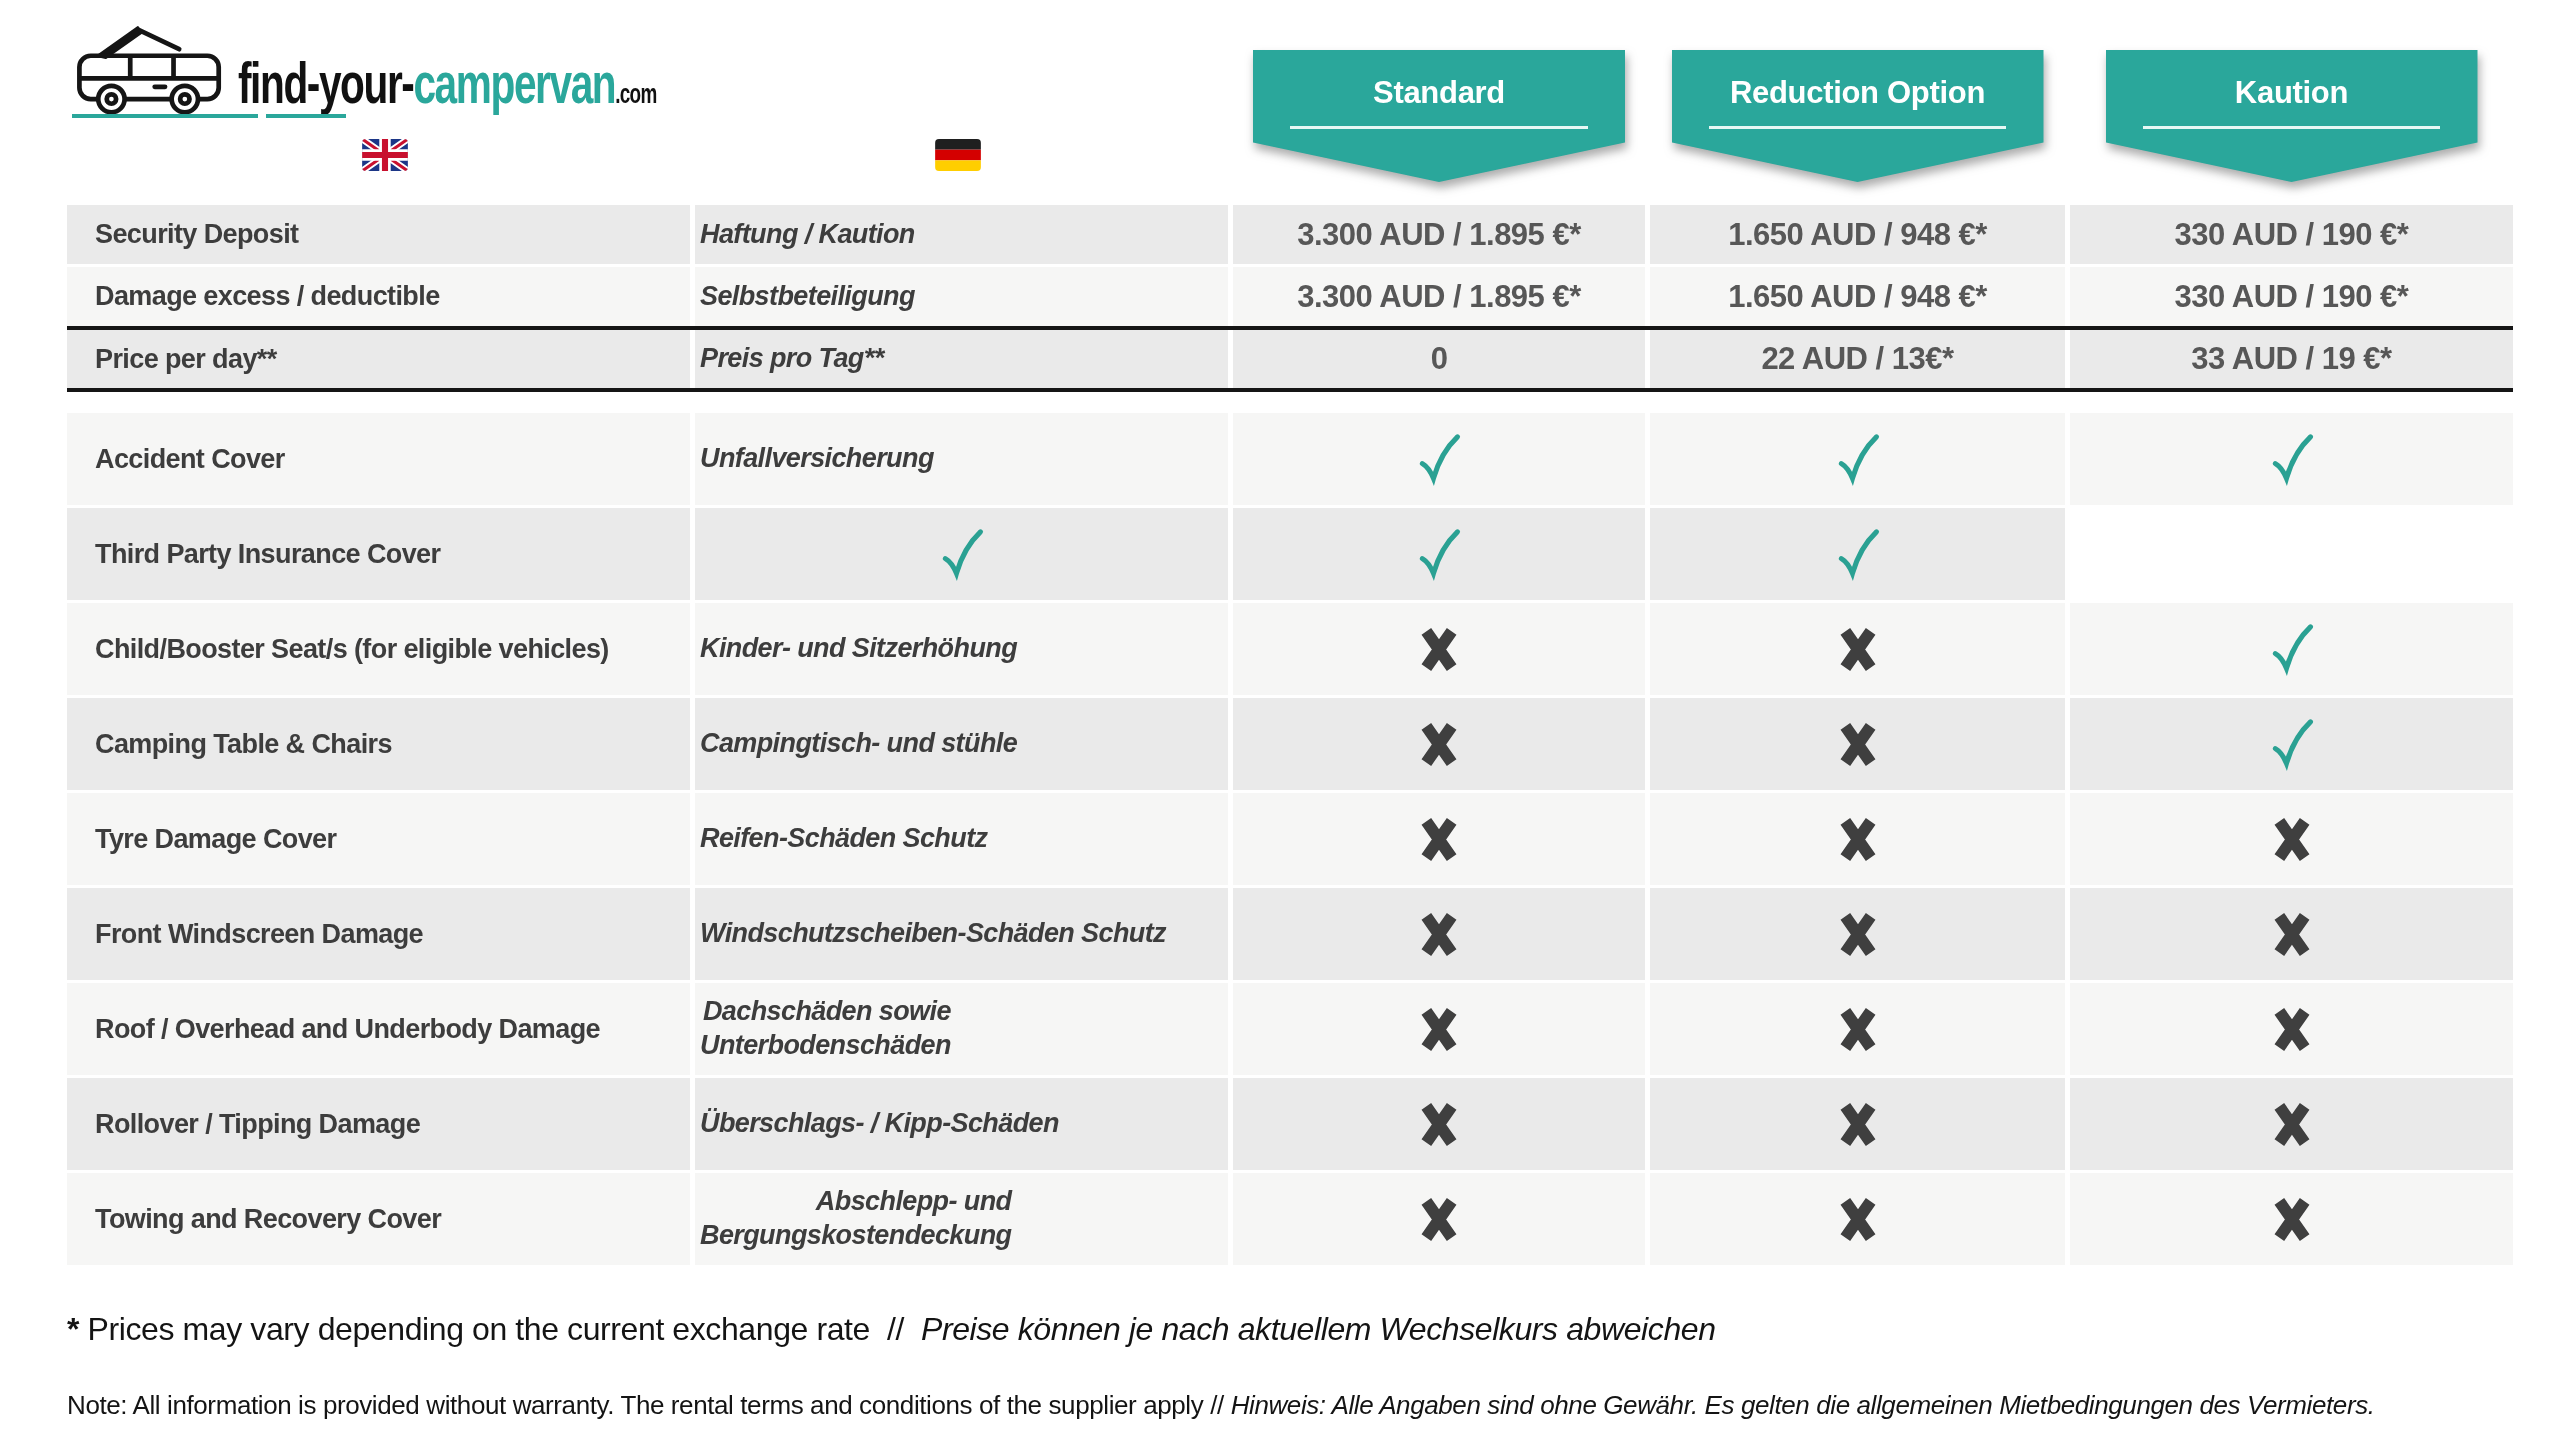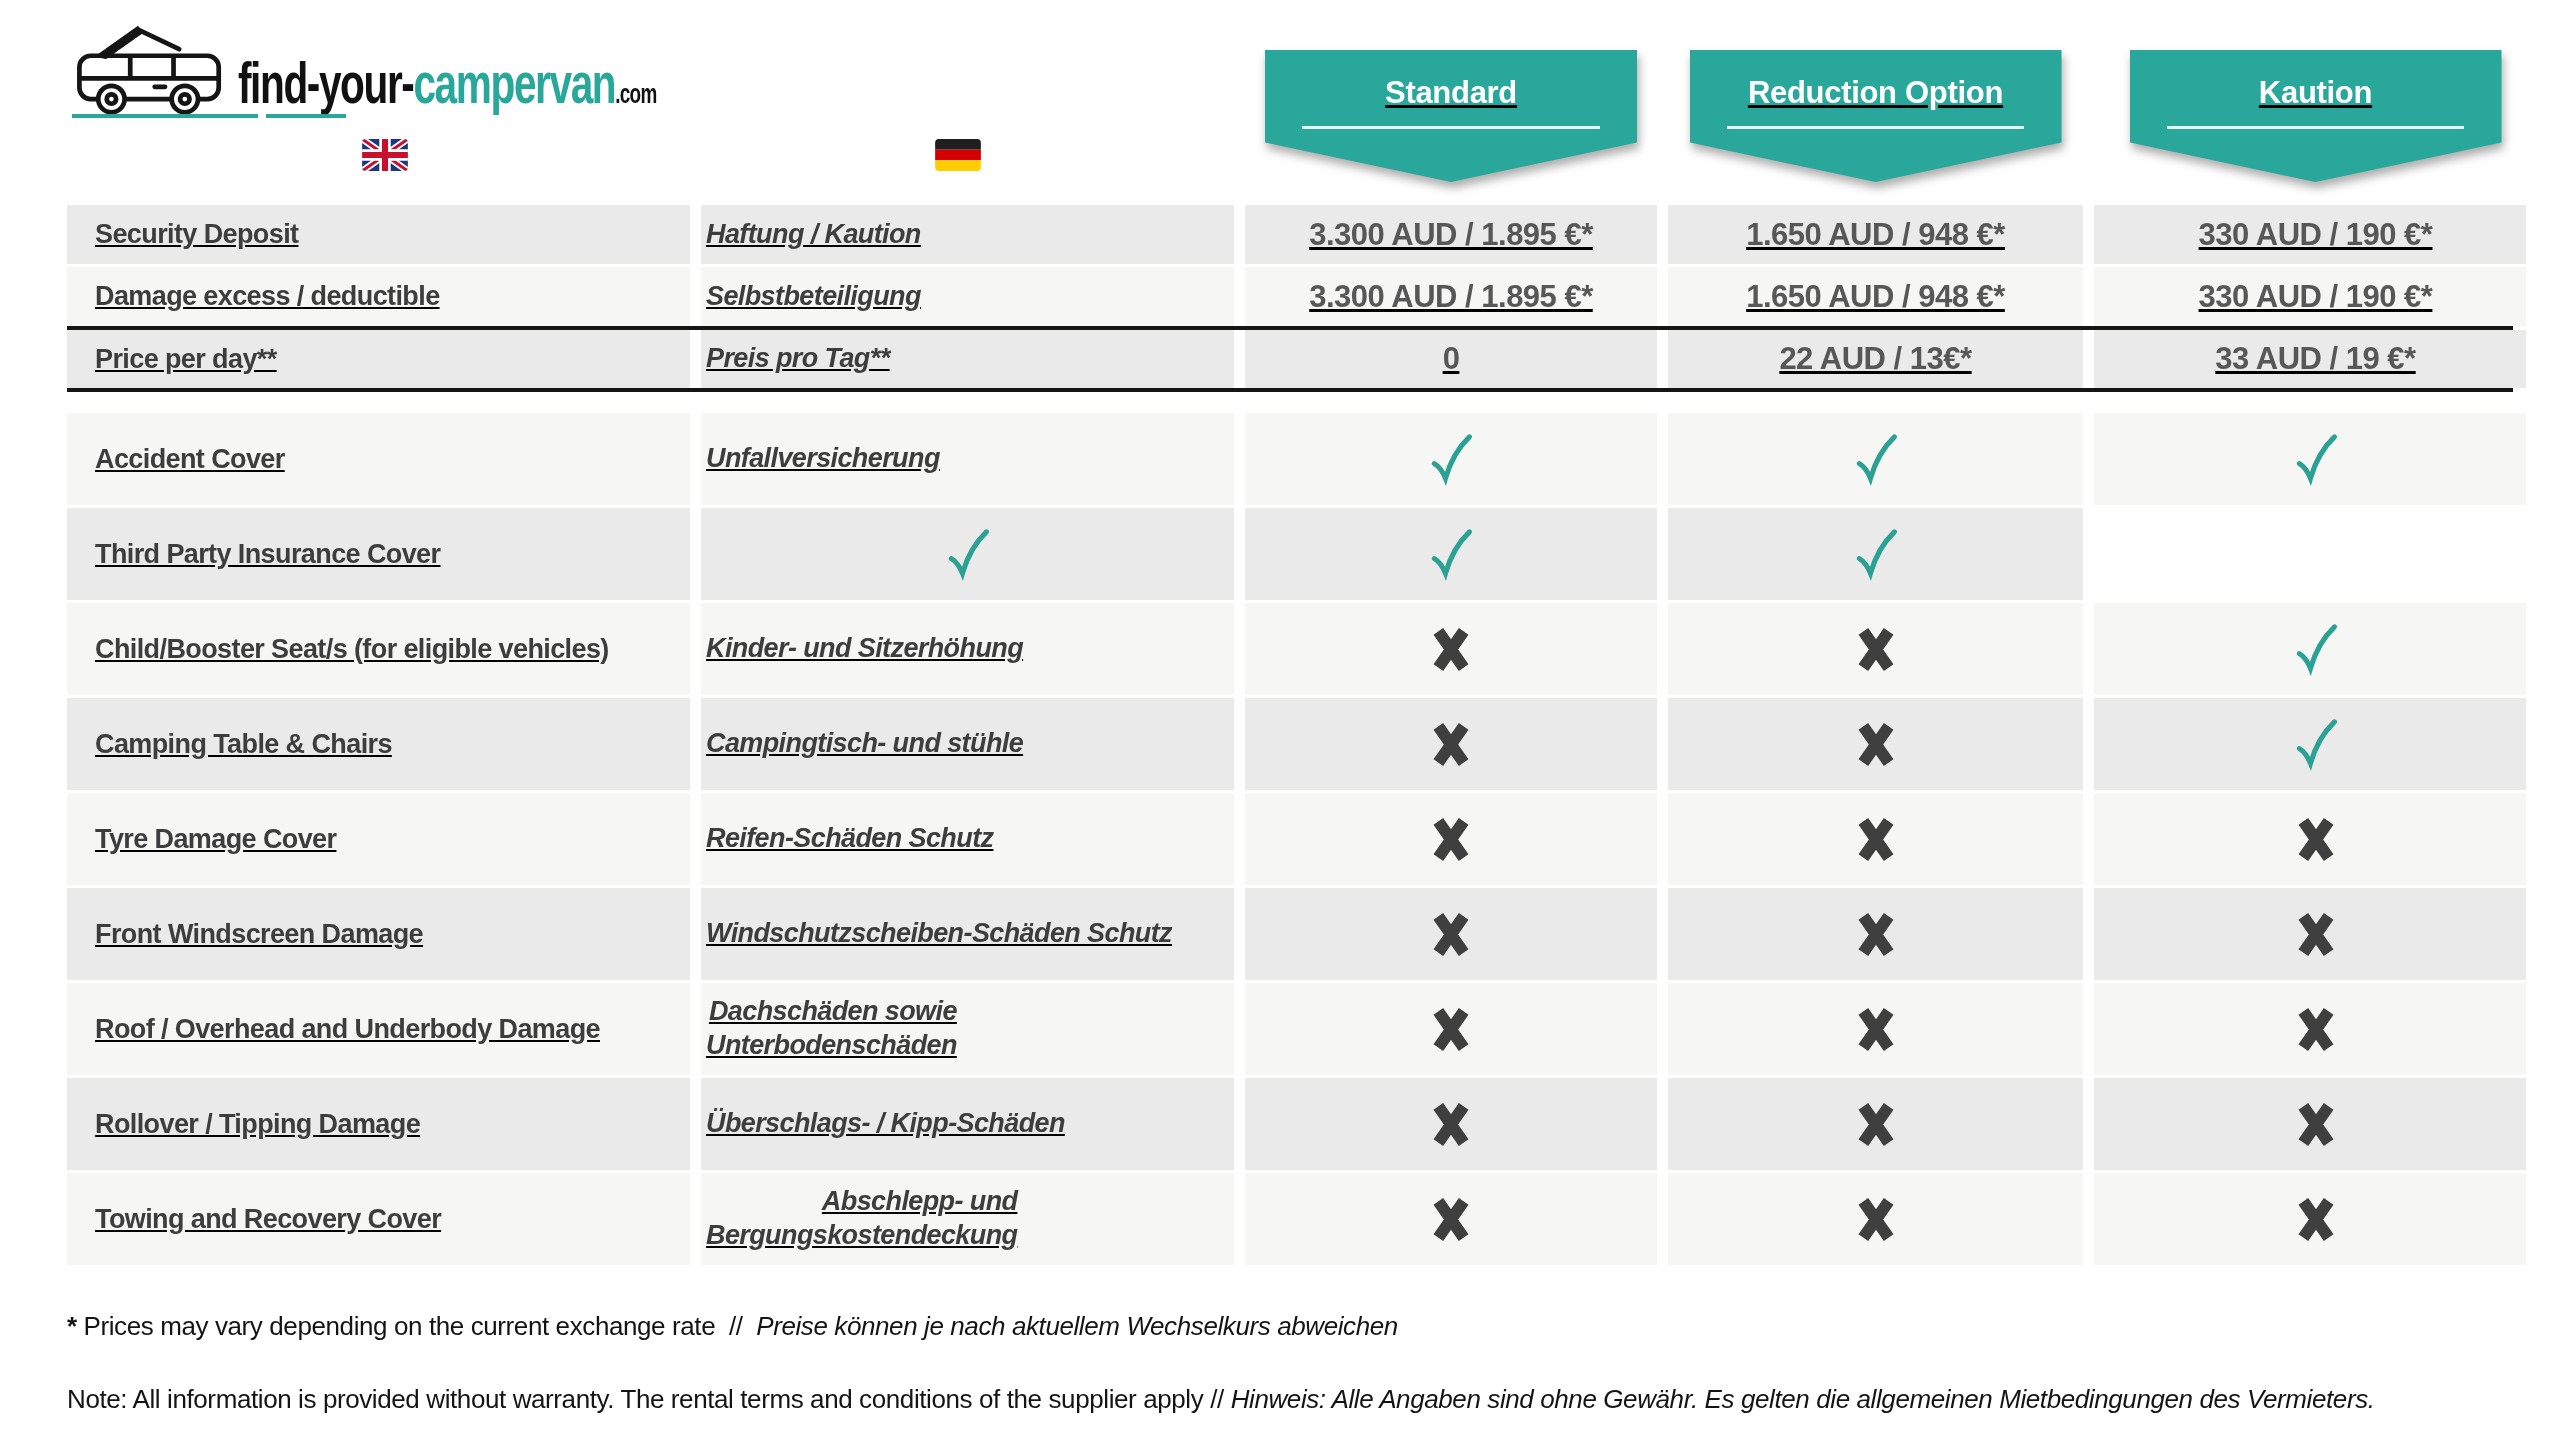--- a/index.html
+++ b/index.html
@@ -5,21 +5,21 @@
   :root{
     --teal:#2aa79b; --row-dark:#eaeaea; --row-light:#f6f6f5;
     --label:#3d3d3d; --value:#575757; --cross:#3f3f3f; --check:#2aa193; --border:#151515;
   }
   *{box-sizing:border-box;}
   html,body{margin:0;padding:0;background:#fff;}
   .page{position:relative;width:2526px;height:1441px;background:#fff;overflow:hidden;
         font-family:"Liberation Sans","DejaVu Sans",sans-serif;}
 
   
-  .cols{display:grid;grid-template-columns:623px 533px 412px 415px 443px;column-gap:11px;width:2446px;text-decoration:underline;}
+  .cols{display:grid;grid-template-columns:623px 533px 412px 415px 443px;column-gap:5px;width:2446px;}
 
   
   header{position:relative;height:205px;}
   .logo{position:absolute;left:70px;top:18px;width:600px;height:104px;}
   .logo-row{display:flex;align-items:flex-end;}
   .van{flex:0 0 auto;}
   .logo-text{white-space:nowrap;font-weight:bold;font-size:58px;letter-spacing:-2px;
              transform:scaleX(.70);transform-origin:left bottom;color:#111;line-height:1;
              padding-bottom:10px;margin-left:8px;}
   .lt-teal{color:var(--teal);}
@@ -51,21 +51,21 @@
   .row.price{border-top:4px solid var(--border);border-bottom:4px solid var(--border);}
   .row.price .cell{min-height:58px;background:var(--row-dark);}
   .c-en{padding-left:28px;font-size:27px;font-weight:bold;color:var(--label);letter-spacing:-0.6px;}
   .c-de{padding-left:5px;font-size:27px;font-weight:bold;font-style:italic;color:var(--label);
         letter-spacing:-0.6px;white-space:pre-line;line-height:1.25;}
   .c-val{justify-content:center;font-size:31px;font-weight:bold;color:var(--value);letter-spacing:-0.5px;}
   .mark{display:inline-flex;align-items:center;justify-content:center;}
 
   
   footer{margin-left:67px;color:#141414;}
-  .foot1{margin:46px 0 0 0;font-size:26px;letter-spacing:-0.4px;}
+  .foot1{margin:46px 0 0 0;font-size:32px;letter-spacing:-0.4px;}
   .foot2{margin:42px 0 0 0;font-size:26px;letter-spacing:-0.4px;}
   footer em{font-style:italic;}
   footer strong{font-weight:bold;}
 </style>
 </head>
 <body>
 
 <div class="page">
 
   <header>

